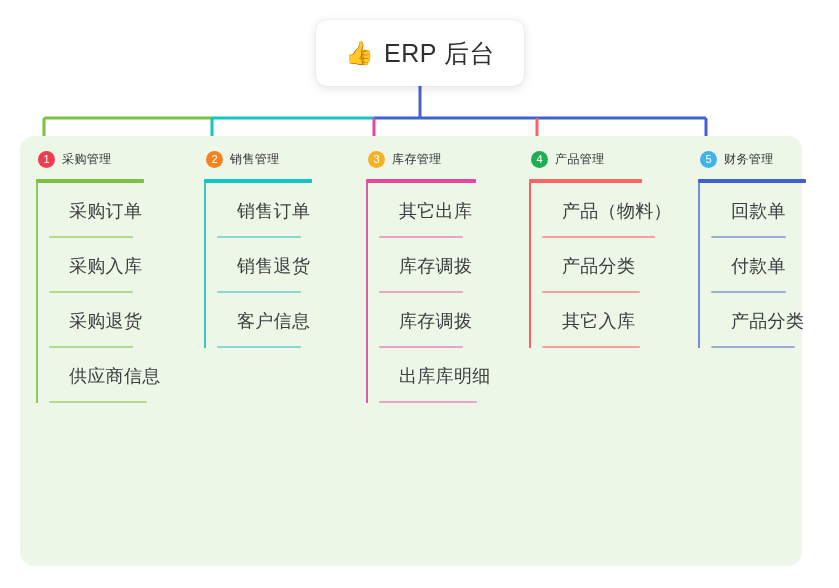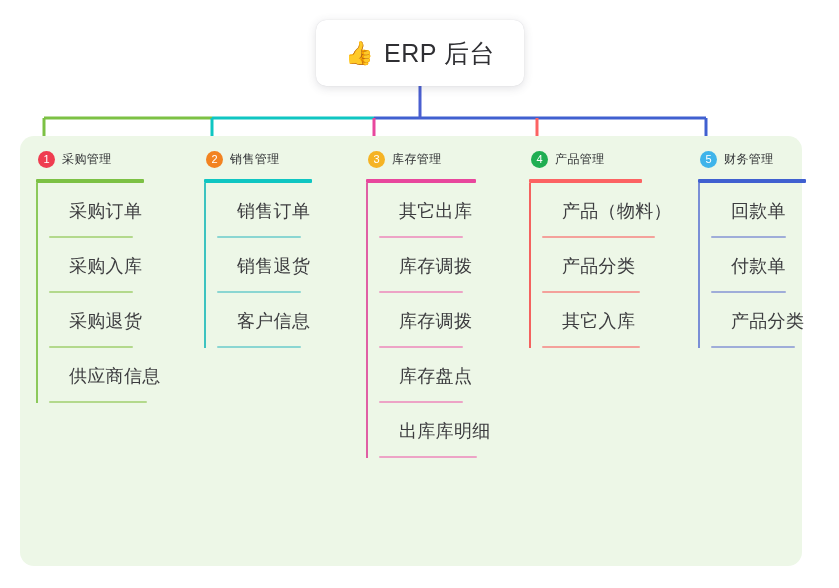--- a/index.html
+++ b/index.html
@@ -235,24 +235,20 @@
           </div>
           <div class="item">
             <span class="item-label">库存调拨</span>
             <div class="item-rule" style="width: 84px; background: rgb(237, 163, 198);"></div>
           </div>
           <div class="item">
             <span class="item-label">库存调拨</span>
             <div class="item-rule" style="width: 84px; background: rgb(237, 163, 198);"></div>
           </div>
           <div class="item">
-            <span class="item-label">库存盘点</span>
-            <div class="item-rule" style="width: 84px; background: rgb(237, 163, 198);"></div>
-          </div>
-          <div class="item">
             <span class="item-label">出库库明细</span>
             <div class="item-rule" style="width: 98px; background: rgb(237, 163, 198);"></div>
           </div>
         </div>
       </div>
       <div class="column" style="left: 529px;">
         <div class="col-head">
           <span class="badge" style="background: rgb(31, 174, 82);">4</span>
           <span class="col-title">产品管理</span>
         </div>

